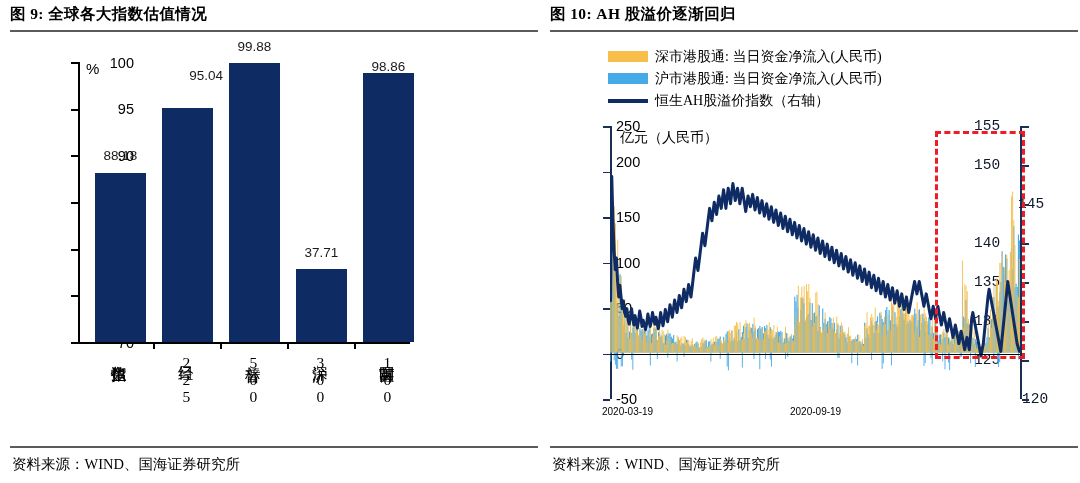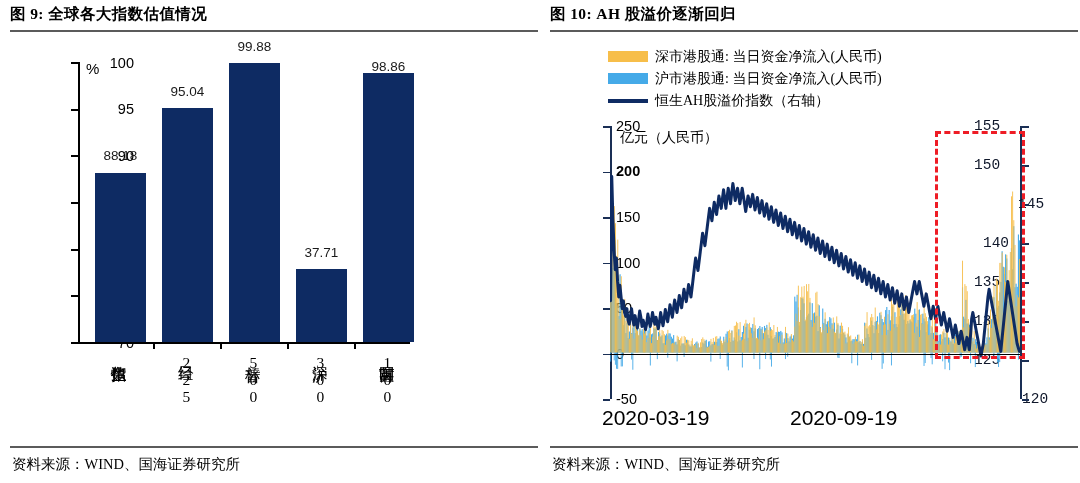--- a/index.html
+++ b/index.html
@@ -70,21 +70,21 @@
   .rax-right{position:absolute;left:470px;top:92px;width:1.6px;height:273px;background:#1a2f55;}
   .rax-zero{position:absolute;left:60px;top:0px;width:412px;height:1.4px;background:#000;}
   .rtick-l{position:absolute;left:-7px;width:7px;height:1.5px;background:#1a2f55;}
   .rtick-r{position:absolute;left:410px;width:7px;height:1.5px;background:#1a2f55;}
   .rylab-l{position:absolute;width:44px;text-align:left;right:418px;
     font-size:14.5px;color:#000;font-family:"Liberation Sans","DejaVu Sans",sans-serif;}
   .rylab-r{position:absolute;left:424px;width:44px;text-align:left;
     font-size:14.5px;color:#0f172a;font-family:Liberation Mono, monospace;}
   .unit-label{position:absolute;left:70px;top:95px;font-size:14px;color:#000;
     font-family:"Liberation Serif","DejaVu Serif",serif;white-space:nowrap;}
-  .xlab-r{position:absolute;top:372px;font-size:21px;color:#000;
+  .xlab-r{position:absolute;top:372px;font-size:10px;color:#000;
     font-family:"Liberation Sans","DejaVu Sans",sans-serif;white-space:nowrap;}
   .dashbox{position:absolute;border:3px dashed #ee1c25;box-sizing:border-box;}
 </style>
 </head>
 <body>
 
 <div class="page">
 
   <div class="panel panel-left">
     <div class="fig-title">图 9: 全球各大指数估值情况</div>
@@ -111,21 +111,21 @@
       <div class="ytick" style="left:61px;top:261px;"></div>
       <div class="ytick" style="left:61px;top:308px;"></div>
 
       <div class="bar" style="left:85px;  width:51px; height:169.5px; top:138.5px;"></div>
       <div class="bar" style="left:152px; width:51px; height:233.7px; top:74.3px;"></div>
       <div class="bar" style="left:219px; width:51px; height:278.9px; top:29.1px;"></div>
       <div class="bar" style="left:286px; width:51px; height:72.6px;  top:235.4px;"></div>
       <div class="bar" style="left:353px; width:51px; height:269.4px; top:38.6px;"></div>
 
       <div class="bar-val" style="left:75px;  width:71px; top:114px;">88.18</div>
-      <div class="bar-val" style="left:142px; width:71px; top:50px;">95.04</div>
+      <div class="bar-val" style="left:142px; width:71px; top:34px;text-align:right;">95.04</div>
       <div class="bar-val" style="left:209px; width:71px; top:5px;">99.88</div>
       <div class="bar-val" style="left:276px; width:71px; top:211px;">37.71</div>
       <div class="bar-val" style="left:343px; width:71px; top:25px;">98.86</div>
 
       <div class="xtick" style="left:143px;"></div>
       <div class="xtick" style="left:210px;"></div>
       <div class="xtick" style="left:277px;"></div>
       <div class="xtick" style="left:344px;"></div>
 
       <div class="cat-lab" style="left:101px;">恒生指数</div>
@@ -159,39 +159,39 @@
           <span class="lg-text">恒生AH股溢价指数（右轴）</span>
         </div>
       </div>
 
       <div class="unit-label">亿元（人民币）</div>
 
       <div class="rax-left"></div>
       <div class="rax-right"></div>
 
       <div class="rylab-l" style="top:84px;">250</div>
-      <div class="rylab-l" style="top:129px;font-weight:bold;">200</div>
+      <div class="rylab-l" style="top:120px;">200</div>
       <div class="rylab-l" style="top:175px;">150</div>
       <div class="rylab-l" style="top:220.5px;">100</div>
       <div class="rylab-l" style="top:266px;">50</div>
       <div class="rylab-l" style="top:311.5px;">0</div>
       <div class="rylab-l" style="top:357px;">-50</div>
 
       <div class="rtick-l" style="left:53px;top:92px;"></div>
       <div class="rtick-l" style="left:53px;top:137.5px;"></div>
       <div class="rtick-l" style="left:53px;top:183px;"></div>
       <div class="rtick-l" style="left:53px;top:228.5px;"></div>
       <div class="rtick-l" style="left:53px;top:274px;"></div>
       <div class="rtick-l" style="left:53px;top:319.5px;"></div>
       <div class="rtick-l" style="left:53px;top:365px;"></div>
 
       <div class="rylab-r" style="top:84px;">155</div>
       <div class="rylab-r" style="top:123px;">150</div>
       <div class="rylab-r" style="top:162px;margin-left:44px;">145</div>
-      <div class="rylab-r" style="top:201px;text-align:center;">140</div>
+      <div class="rylab-r" style="top:201px;">140</div>
       <div class="rylab-r" style="top:240px;">135</div>
       <div class="rylab-r" style="top:279px;">130</div>
       <div class="rylab-r" style="top:318px;">125</div>
       <div class="rylab-r" style="top:357px;margin-left:48px;">120</div>
 
       <div class="rtick-r" style="left:472px;top:92px;"></div>
       <div class="rtick-r" style="left:472px;top:131px;"></div>
       <div class="rtick-r" style="left:472px;top:170px;"></div>
       <div class="rtick-r" style="left:472px;top:209px;"></div>
       <div class="rtick-r" style="left:472px;top:248px;"></div>

